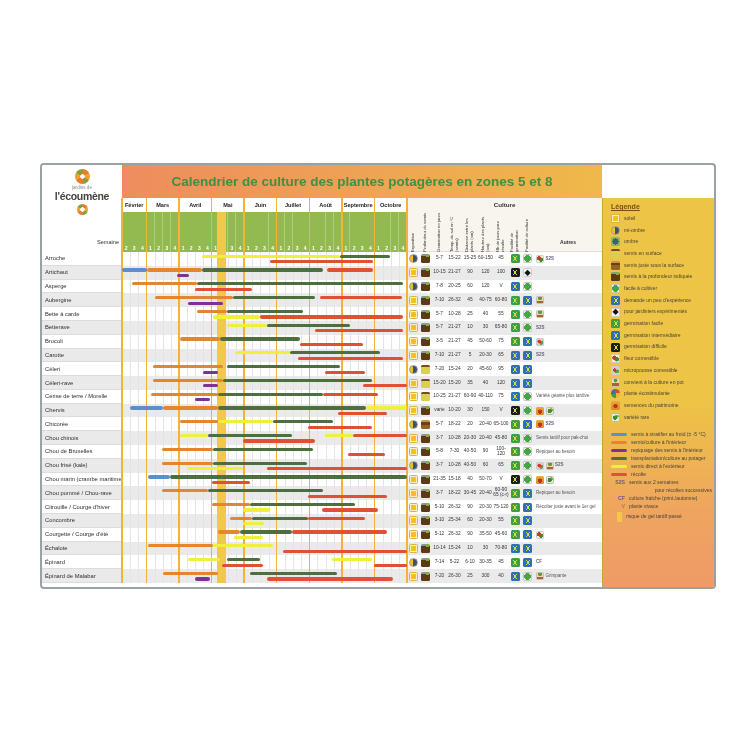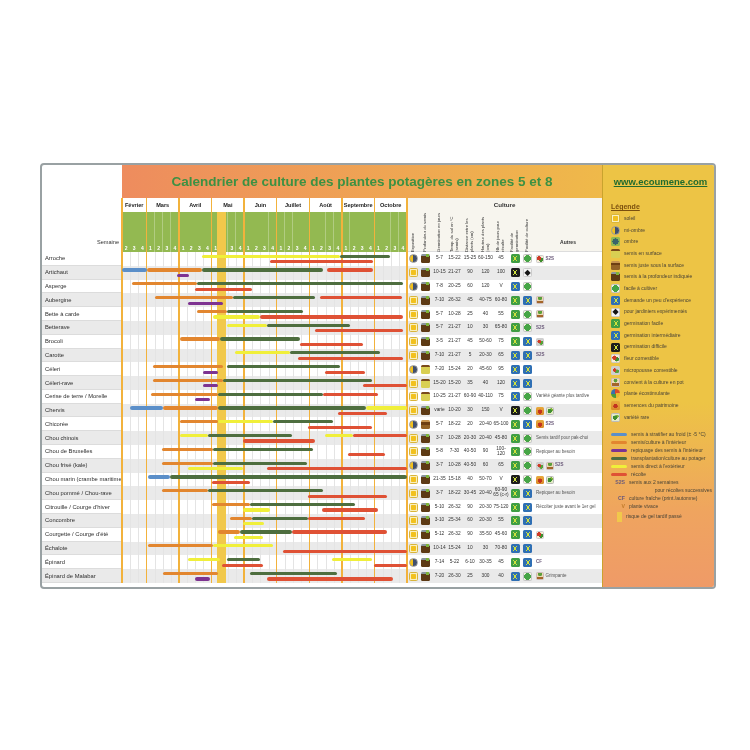--- a/index.html
+++ b/index.html
@@ -75,25 +75,28 @@
   .lg-swatch{width:16px;height:3.6px;border-radius:2px;flex:0 0 auto}
   .lg-key{font-weight:bold;color:#6b5a7a;min-width:14px;text-align:right;font-size:5.2px}
   .lg-key.v{color:#c07a2a}
   .lg-sub{font-size:5px;color:#4a4436;text-align:right;margin:-1px 0 2px 0}
   .lg-gel{width:5px;height:10px;background:#f1c84b;flex:0 0 auto;margin-left:6px}
 </style>
 </head>
 <body>
 
 <div class="poster">
+  <div class="logo-box">
+    <div class="rosette"></div>
+    <div class="logo-small">jardins de</div>
+    <div class="logo-name">l'écoumène</div>
+    <div class="rosette small"></div>
+  </div>
   <div class="title-band">
     <span>Calendrier de culture des plantes potagères en zones 5 et 8</span>
-  </div>
-  <div class="url-box">
-    <span>www.ecoumene.com</span>
   </div>
 
   <div class="months-row" id="months-row">
       <div class="m-label" style="left: 0px; width: 24.4286px;">Février</div>
       <div class="m-label" style="left: 24.4286px; width: 32.5714px;">Mars</div>
       <div class="m-label" style="left: 57px; width: 32.5714px;">Avril</div>
       <div class="m-label" style="left: 89.5714px; width: 32.5714px;">Mai</div>
       <div class="m-label" style="left: 122.143px; width: 32.5714px;">Juin</div>
       <div class="m-label" style="left: 154.714px; width: 32.5714px;">Juillet</div>
       <div class="m-label" style="left: 187.286px; width: 32.5714px;">Août</div>

